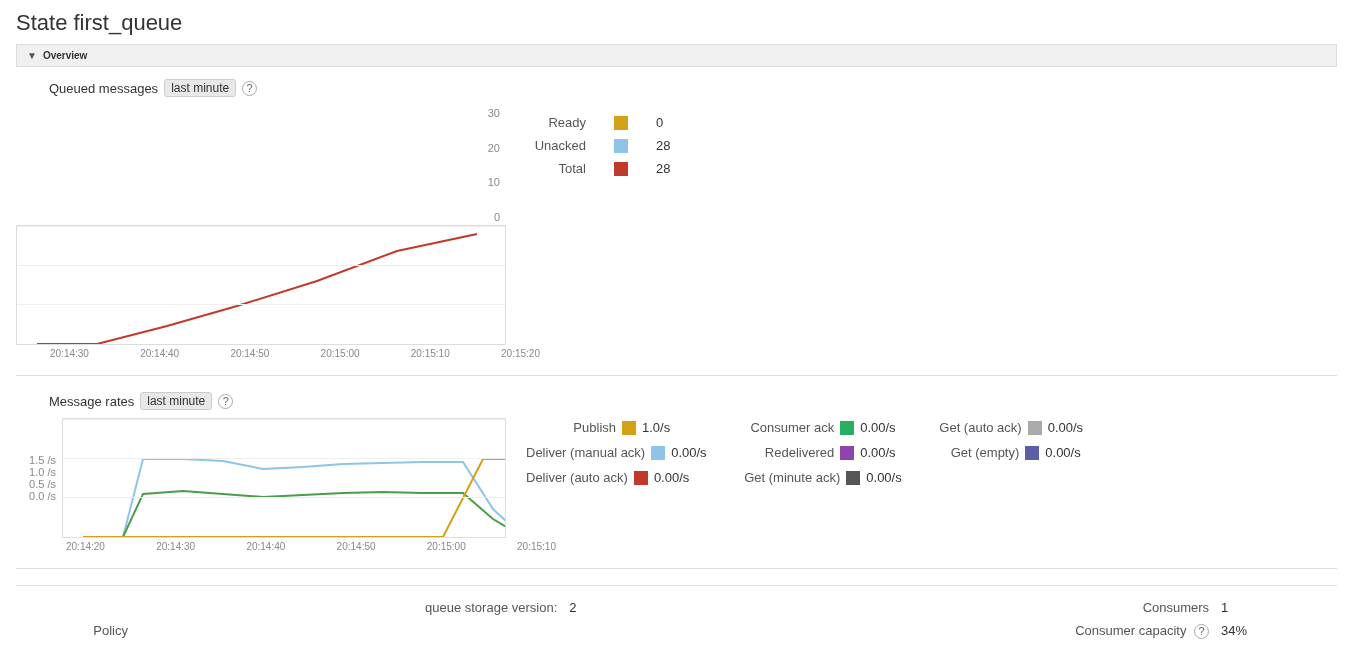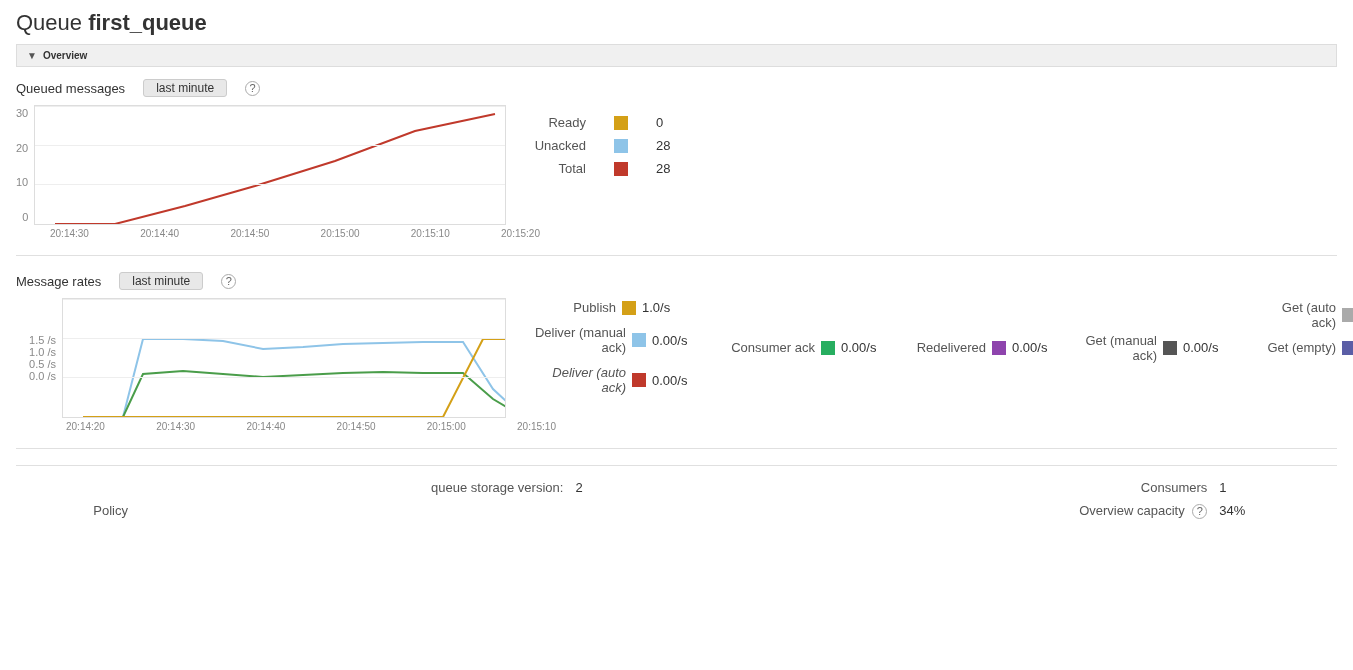--- a/index.html
+++ b/index.html
@@ -1,37 +1,37 @@
 <!DOCTYPE html>
 <html><head>
   <meta charset="utf-8">
   <style>
     * { box-sizing: border-box; margin: 0; padding: 0; }
     body { font-family: Arial, Helvetica, sans-serif; font-size: 13px; color: #333; background: #fff; }
 
     .page { padding: 10px 16px; }
 
     .page-title { font-size: 22px; font-weight: normal; margin-bottom: 8px; }
-    .page-title strong { font-weight: bold; }
+    .page-title strong { font-weight: normal; }
 
     .section-header {
       background: #f0f0f0;
       border: 1px solid #ddd;
       padding: 5px 10px;
       display: flex;
       align-items: center;
       gap: 6px;
       margin-bottom: 12px;
       cursor: pointer;
     }
     .section-header .arrow { font-size: 10px; color: #555; }
     .section-header span { font-weight: bold; font-size: 10px; }
 
-    .subsection-label { font-size: 13px; color: #333; margin-bottom: 8px; display: flex; align-items: center; gap: 18px; }
-    .badge { background: #e8e8e8; border: 1px solid #ccc; padding: 1px 12px; border-radius: 3px; font-size: 12px; text-align: center; }
+    .subsection-label { font-size: 13px; color: #333; margin-bottom: 8px; display: flex; align-items: center; gap: 6px; margin-left: 33px; }
+    .badge { background: #e8e8e8; border: 1px solid #ccc; padding: 1px 6px; border-radius: 3px; font-size: 12px; text-align: center; }
     .help { display: inline-block; border: 1px solid #aaa; border-radius: 50%; width: 15px; height: 15px; text-align: center; line-height: 13px; font-size: 11px; color: #666; cursor: pointer; }
 
     .charts-section { margin-bottom: 16px; }
 
     .chart-row { display: flex; align-items: flex-start; gap: 20px; }
 
     .chart-container { position: relative; width: 490px; flex-shrink: 0; }
 
     .chart-area {
       border: 1px solid #ddd;
@@ -84,38 +84,38 @@
     .rate-entry-val { font-size: 13px; min-width: 45px; }
 
     svg { display: block; }
   </style>
 </head>
 <body>
 
 <div class="page">
 
   <h1 class="page-title">
-    <span>Queue </span><strong>first_queue</strong>
+    <span>State </span><strong>first_queue</strong>
   </h1>
 
   <div class="section-header">
     <span class="arrow">▼</span>
     <span>Overview</span>
   </div>
 
   <div class="charts-section">
     <div class="subsection-label">
       <span>Queued messages</span>
       <span class="badge">last minute</span>
       <span class="help">?</span>
     </div>
 
     <div class="chart-row">
       <div class="chart-container">
-        <div style="display:flex; align-items:flex-start;">
+        <div style="display:flex; align-items:flex-end;flex-direction:column;">
           <div style="display:flex; flex-direction:column; justify-content:space-between; height:120px; margin-right:6px; font-size:11px; color:#888; text-align:right; padding-top:2px; padding-bottom:2px;">
             <span>30</span>
             <span>20</span>
             <span>10</span>
             <span>0</span>
           </div>
           <div class="chart-area">
 
             <div class="chart-grid-line" style="top:0%"></div>
             <div class="chart-grid-line" style="top:33%"></div>
@@ -208,39 +208,39 @@
             <span class="rate-entry-label">Publish</span>
             <span class="rate-entry-swatch" style="background:#d4a017;"></span>
             <span class="rate-entry-val">1.0/s</span>
           </div>
           <div class="rate-entry">
             <span class="rate-entry-label" style="min-width:100px;">Deliver (manual ack)</span>
             <span class="rate-entry-swatch" style="background:#8ec4e8;"></span>
             <span class="rate-entry-val">0.00/s</span>
           </div>
           <div class="rate-entry">
-            <span class="rate-entry-label" style="min-width:100px;font-style:italic;">Deliver (auto ack)</span>
+            <span class="rate-entry-label" style="min-width:100px;">Deliver (auto ack)</span>
             <span class="rate-entry-swatch" style="background:#c0392b;"></span>
             <span class="rate-entry-val">0.00/s</span>
           </div>
         </div>
 
-        <div style="display:flex; flex-direction:row; gap:10px;">
+        <div style="display:flex; flex-direction:column; gap:10px;">
           <div class="rate-entry">
             <span class="rate-entry-label" style="min-width:90px;">Consumer ack</span>
             <span class="rate-entry-swatch" style="background:#27ae60;"></span>
             <span class="rate-entry-val">0.00/s</span>
           </div>
           <div class="rate-entry">
             <span class="rate-entry-label" style="min-width:90px;">Redelivered</span>
             <span class="rate-entry-swatch" style="background:#8e44ad;"></span>
             <span class="rate-entry-val">0.00/s</span>
           </div>
           <div class="rate-entry">
-            <span class="rate-entry-label" style="min-width:90px;">Get (manual ack)</span>
+            <span class="rate-entry-label" style="min-width:90px;">Get (minute ack)</span>
             <span class="rate-entry-swatch" style="background:#555555;"></span>
             <span class="rate-entry-val">0.00/s</span>
           </div>
         </div>
 
         <div style="display:flex; flex-direction:column; gap:10px;">
           <div class="rate-entry">
             <span class="rate-entry-label" style="min-width:80px;">Get (auto ack)</span>
             <span class="rate-entry-swatch" style="background:#aaaaaa;"></span>
             <span class="rate-entry-val">0.00/s</span>
@@ -266,21 +266,21 @@
           <td class="key-cell">queue storage version:</td>
           <td class="value-cell">2</td>
           <td class="key-cell" style="padding-left:60px;">Consumers</td>
           <td class="value-cell">1</td>
         </tr>
         <tr>
           <td class="label-cell">Policy</td>
           <td class="value-cell"></td>
           <td></td>
           <td class="key-cell" style="padding-left:60px;">
-            <span>Overview capacity</span>
+            <span>Consumer capacity</span>
             <span class="help" style="margin-left:4px;">?</span>
           </td>
           <td class="value-cell">34%</td>
         </tr>
       </tbody>
     </table>
   </div>
 
 </div>
 

